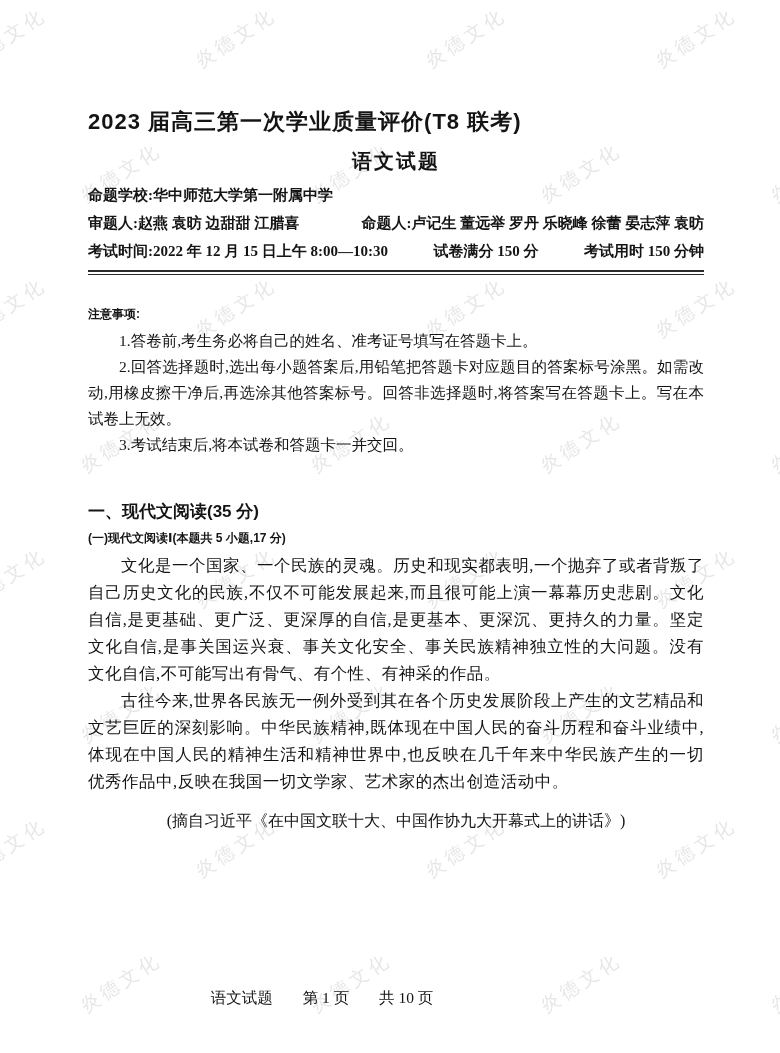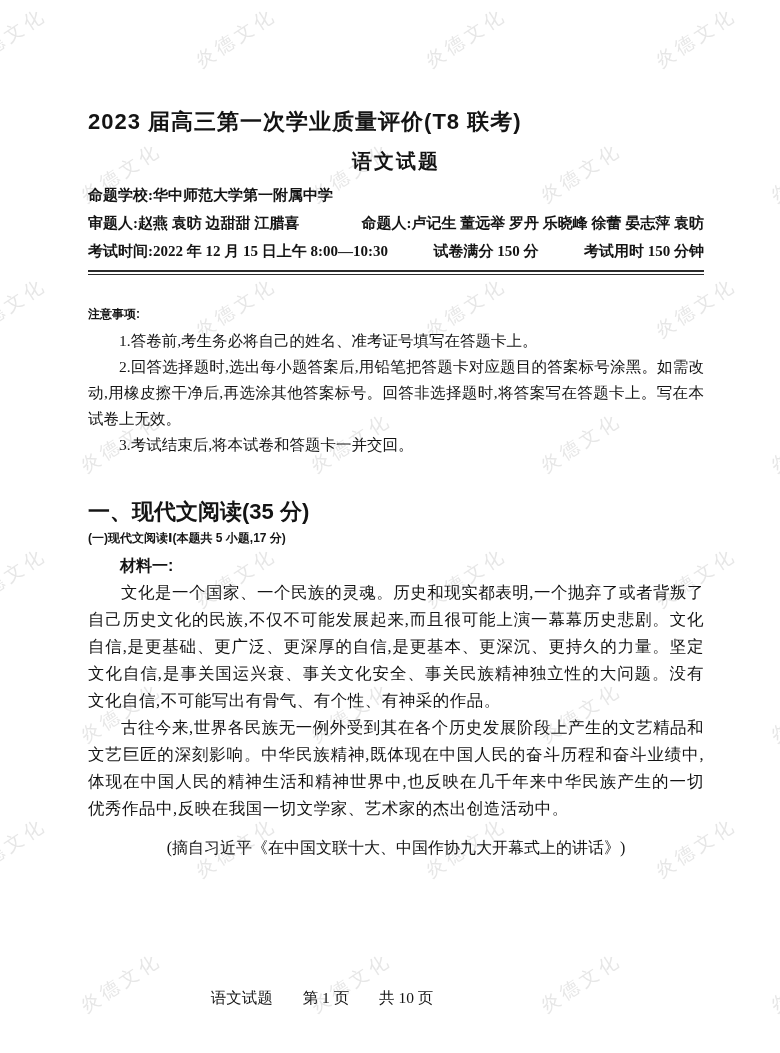--- a/index.html
+++ b/index.html
@@ -67,21 +67,21 @@
   .notice-item {
     font-size: 15.5px;
     line-height: 26px;
     text-indent: 2em;
     text-align: justify;
   }
   .sec-heading {
     margin-top: 40px;
     font-family: "Liberation Sans", "DejaVu Sans", sans-serif;
     font-weight: bold;
-    font-size: 22px;
+    font-size: 17px;
     line-height: 27px;
   }
   .sub-heading {
     font-family: "Liberation Sans", "DejaVu Sans", sans-serif;
     font-weight: bold;
     font-size: 12px;
     line-height: 27px;
   }
   .instruction { font-size: 16px; line-height: 27px; text-indent: 2em; }
   .material-label {
@@ -168,21 +168,20 @@
 
     <div class="rule"></div>
 
     <div class="notice-heading">注意事项:</div>
     <div class="notice-item">1.答卷前,考生务必将自己的姓名、准考证号填写在答题卡上。</div>
     <div class="notice-item">2.回答选择题时,选出每小题答案后,用铅笔把答题卡对应题目的答案标号涂黑。如需改动,用橡皮擦干净后,再选涂其他答案标号。回答非选择题时,将答案写在答题卡上。写在本试卷上无效。</div>
     <div class="notice-item">3.考试结束后,将本试卷和答题卡一并交回。</div>
 
     <div class="sec-heading">一、现代文阅读(35 分)</div>
     <div class="sub-heading">(一)现代文阅读Ⅰ(本题共 5 小题,17 分)</div>
-    <div class="material-label">材料一:</div>
 
     <div class="para">文化是一个国家、一个民族的灵魂。历史和现实都表明,一个抛弃了或者背叛了自己历史文化的民族,不仅不可能发展起来,而且很可能上演一幕幕历史悲剧。文化自信,是更基础、更广泛、更深厚的自信,是更基本、更深沉、更持久的力量。坚定文化自信,是事关国运兴衰、事关文化安全、事关民族精神独立性的大问题。没有文化自信,不可能写出有骨气、有个性、有神采的作品。</div>
     <div class="para">古往今来,世界各民族无一例外受到其在各个历史发展阶段上产生的文艺精品和文艺巨匠的深刻影响。中华民族精神,既体现在中国人民的奋斗历程和奋斗业绩中,体现在中国人民的精神生活和精神世界中,也反映在几千年来中华民族产生的一切优秀作品中,反映在我国一切文学家、艺术家的杰出创造活动中。</div>
 
     <div class="attribution">(摘自习近平《在中国文联十大、中国作协九大开幕式上的讲话》)</div>
   </div>
 
   <div class="footer">
     <span>语文试题</span>
     <span>第 1 页</span>

